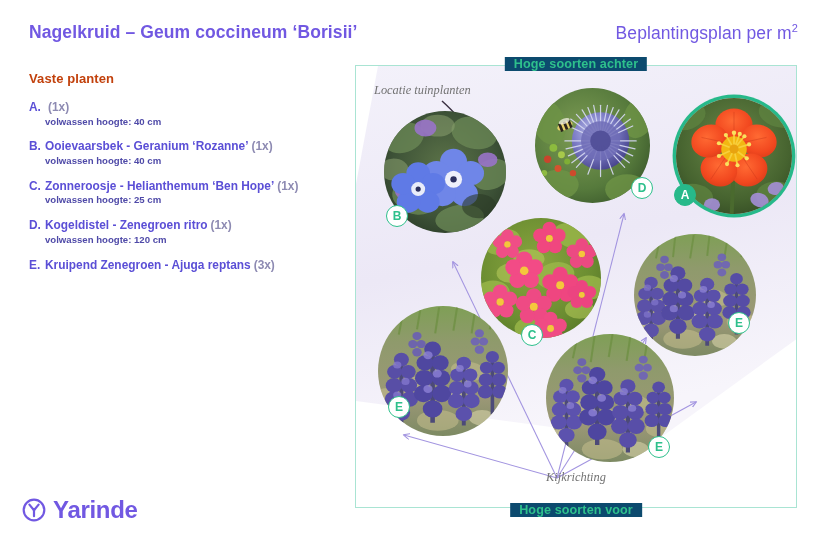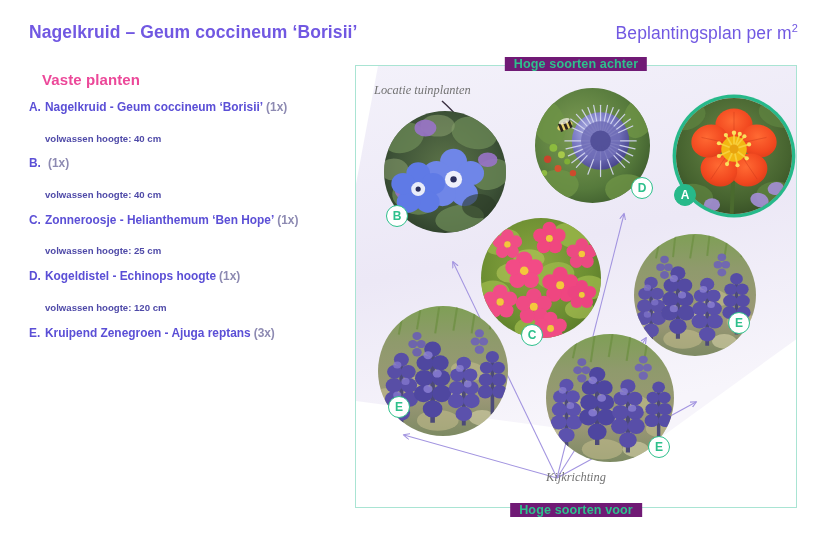--- a/index.html
+++ b/index.html
@@ -18,58 +18,58 @@
   }
   .title-right{
     position:absolute;right:27px;top:22px;
     font-size:17.5px;font-weight:400;color:#7158e2;letter-spacing:.1px;
     white-space:nowrap;text-align:right;
   }
   .title-right sup{font-size:11px;vertical-align:super;}
 
   
   .list-head{
-    position:absolute;left:42px;top:71px;
-    font-size:15px;font-weight:700;color:#ec4899;letter-spacing:.1px;
+    position:absolute;left:29px;top:71px;
+    font-size:13px;font-weight:700;color:#c2410c;letter-spacing:.1px;
   }
   .plant-list{
     position:absolute;left:29px;top:100px;width:320px;
   }
   .plant-item{margin-bottom:10.5px;}
   .plant-line{
     display:flex;align-items:baseline;
     font-size:11.9px;font-weight:700;color:#5b4fd6;line-height:1.22;
   }
   .plant-letter{
     width:16px;flex:0 0 16px;font-weight:700;color:#5b4fd6;
   }
   .plant-name{white-space:nowrap;}
   .plant-qty{color:#8d8ab2;font-weight:700;margin-left:3px;}
   .plant-sub{
     margin-left:16px;font-size:9.6px;font-weight:700;color:#4f4aa8;
-    line-height:1.5;letter-spacing:0;margin-top:17px;
+    line-height:1.5;letter-spacing:0;
   }
 
   
   .logo{
     position:absolute;left:22px;top:498px;display:flex;align-items:center;
   }
   .logo-mark{width:24px;height:24px;flex:0 0 24px;}
   .logo-text{
     margin-left:7px;font-size:24px;font-weight:700;color:#7158e2;
     letter-spacing:-.3px;line-height:1;
   }
 
   
   .panel{
     position:absolute;left:355px;top:65px;width:442px;height:443px;
     border:1.6px solid #a9e4d3;box-sizing:border-box;
   }
   .panel-label{
-    position:absolute;background:#701a75;padding:0 9px;
+    position:absolute;background:#0c4a6e;padding:0 9px;
     font-size:12.6px;font-weight:700;color:#2ec08c;white-space:nowrap;
     letter-spacing:.1px;
   }
   .label-top{left:50%;top:-9px;transform:translateX(-50%);}
   .label-bottom{left:50%;bottom:-10px;transform:translateX(-50%);}
 
   .panel-inner{position:absolute;inset:0;overflow:hidden;}
 
   .ground{
     position:absolute;left:0;top:0;width:442px;height:443px;
@@ -107,62 +107,70 @@
   <div class="title-left">Nagelkruid – Geum coccineum ‘Borisii’</div>
   <div class="title-right"><span>Beplantingsplan per m</span><sup>2</sup></div>
 
   <div class="list-head">Vaste planten</div>
 
   <div class="plant-list">
 
     <div class="plant-item">
       <div class="plant-line">
         <span class="plant-letter">A.</span>
-        <span class="plant-name">Nagelkruid - Geum coccineum ‘Borisii’</span>
         <span class="plant-qty">(1x)</span>
       </div>
       <div class="plant-sub">volwassen hoogte: 40 cm</div>
     </div>
 
     <div class="plant-item">
       <div class="plant-line">
         <span class="plant-letter">B.</span>
+        <span class="plant-name">Ooievaarsbek - Geranium ‘Rozanne’</span>
         <span class="plant-qty">(1x)</span>
       </div>
       <div class="plant-sub">volwassen hoogte: 40 cm</div>
     </div>
 
     <div class="plant-item">
       <div class="plant-line">
         <span class="plant-letter">C.</span>
         <span class="plant-name">Zonneroosje - Helianthemum ‘Ben Hope’</span>
         <span class="plant-qty">(1x)</span>
       </div>
       <div class="plant-sub">volwassen hoogte: 25 cm</div>
     </div>
 
     <div class="plant-item">
       <div class="plant-line">
         <span class="plant-letter">D.</span>
-        <span class="plant-name">Kogeldistel - Echinops hoogte</span>
+        <span class="plant-name">Kogeldistel - Zenegroen ritro</span>
         <span class="plant-qty">(1x)</span>
       </div>
       <div class="plant-sub">volwassen hoogte: 120 cm</div>
     </div>
 
     <div class="plant-item">
       <div class="plant-line">
         <span class="plant-letter">E.</span>
         <span class="plant-name">Kruipend Zenegroen - Ajuga reptans</span>
         <span class="plant-qty">(3x)</span>
       </div>
     </div>
 
   </div>
 
+  <div class="logo">
+    <svg class="logo-mark" viewBox="0 0 24 24">
+      <circle cx="12" cy="12" r="10.3" fill="none" stroke="#7158e2" stroke-width="2.2"></circle>
+      <path d="M7.4 6.6 L12 12.2 L16.6 6.6" fill="none" stroke="#7158e2" stroke-width="2.2" stroke-linecap="round"></path>
+      <path d="M12 12.2 L12 18.2" fill="none" stroke="#7158e2" stroke-width="2.2" stroke-linecap="round"></path>
+    </svg>
+    <div class="logo-text">Yarinde</div>
+  </div>
 
   <div class="panel">
 
     <div class="panel-inner">
 
       <svg class="ground" viewBox="0 0 442 443" preserveAspectRatio="none">
         <defs>
           <linearGradient id="gnd" x1="0" y1="0" x2="0.25" y2="1">
             <stop offset="0%" stop-color="#f3f1fa"></stop>
             <stop offset="55%" stop-color="#ece8f6"></stop>

